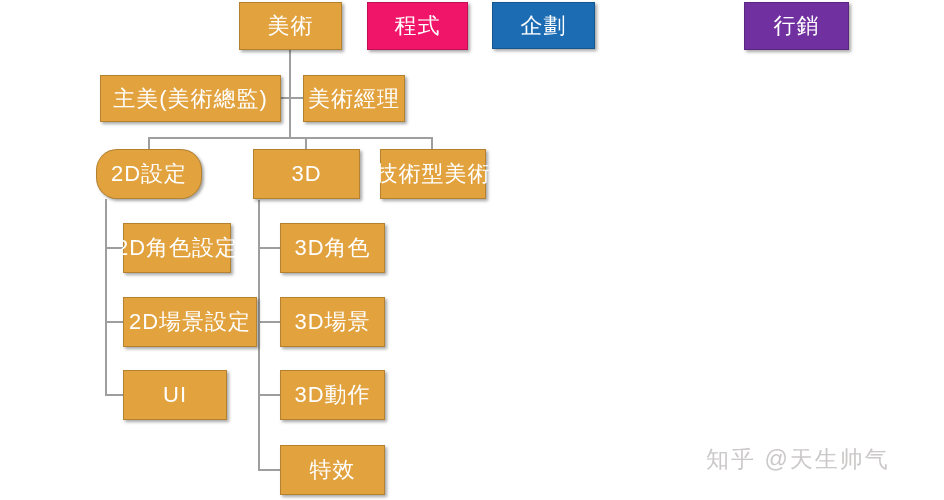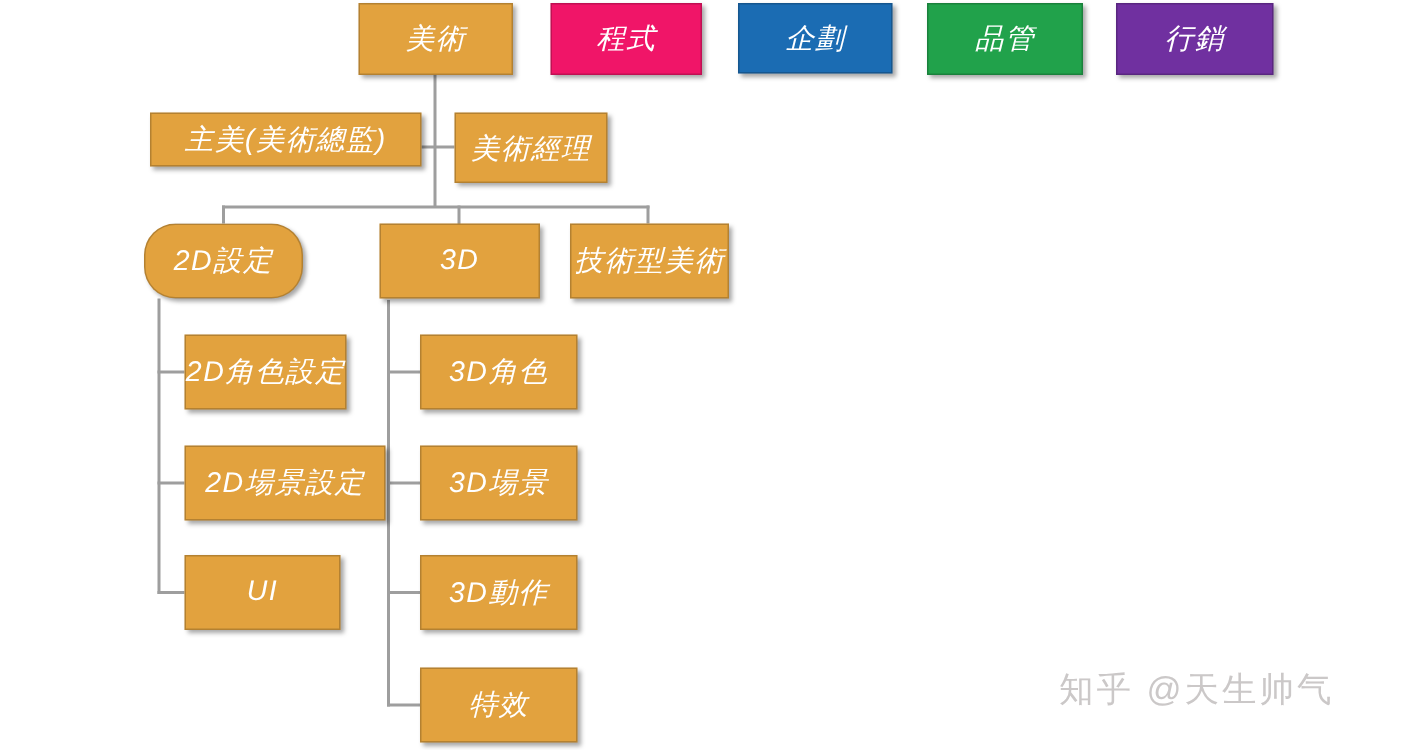--- a/index.html
+++ b/index.html
@@ -10,27 +10,26 @@
     background: #ffffff;
     overflow: hidden;
     font-family: "Liberation Sans", sans-serif;
   }
   .node {
     position: absolute;
     display: flex;
     align-items: center;
     justify-content: center;
     color: #ffffff;
-    font-size: 19px;
+    font-size: 22px;
     letter-spacing: 1px;
     box-sizing: border-box;
     border: 1px solid rgba(0,0,0,0.20);
     box-shadow: 2px 2px 3px rgba(0,0,0,0.35);
     white-space: nowrap;
-    font-style: italic;
   }
   .c-orange { background: #E2A23E; }
   .c-pink   { background: #F01568; }
   .c-blue   { background: #1B6CB3; }
   .c-green  { background: #21A24B; }
   .c-purple { background: #7030A0; }
   .line { position: absolute; background: #9E9E9E; }
   .watermark {
     position: absolute;
     left: 706px;
@@ -61,24 +60,23 @@
 
   <div class="line" style="left:258px; top:200px; width:2px;  height:271px;"></div>
   <div class="line" style="left:258px; top:247px; width:22px; height:2px;"></div>
   <div class="line" style="left:258px; top:321px; width:22px; height:2px;"></div>
   <div class="line" style="left:258px; top:394px; width:22px; height:2px;"></div>
   <div class="line" style="left:258px; top:469px; width:22px; height:2px;"></div>
 
   <div class="node c-orange" style="left:239px; top:2px; width:103px; height:48px;">美術</div>
   <div class="node c-pink" style="left:367px; top:2px; width:101px; height:48px;">程式</div>
   <div class="node c-blue" style="left:492px; top:2px; width:103px; height:47px;">企劃</div>
-  <div class="node c-green" style="left:618px; top:2px; width:104px; height:48px;">品管</div>
   <div class="node c-purple" style="left:744px; top:2px; width:105px; height:48px;">行銷</div>
 
-  <div class="node c-orange" style="left:100px; top:75px; width:181px; height:36px;text-align:center;">主美(美術總監)</div>
+  <div class="node c-orange" style="left:100px; top:75px; width:181px; height:47px;text-align:center;">主美(美術總監)</div>
   <div class="node c-orange" style="left:303px; top:75px; width:102px; height:47px;">美術經理</div>
 
   <div class="node c-orange" style="left:96px;  top:149px; width:106px; height:50px;border-radius:21px;">2D設定</div>
   <div class="node c-orange" style="left:253px; top:149px; width:107px; height:50px;text-align:center;">3D</div>
   <div class="node c-orange" style="left:380px; top:149px; width:106px; height:50px;">技術型美術</div>
 
   <div class="node c-orange" style="left:123px; top:223px; width:108px; height:50px;">2D角色設定</div>
   <div class="node c-orange" style="left:123px; top:297px; width:134px; height:50px;">2D場景設定</div>
   <div class="node c-orange" style="left:123px; top:370px; width:104px; height:50px;">UI</div>
 

